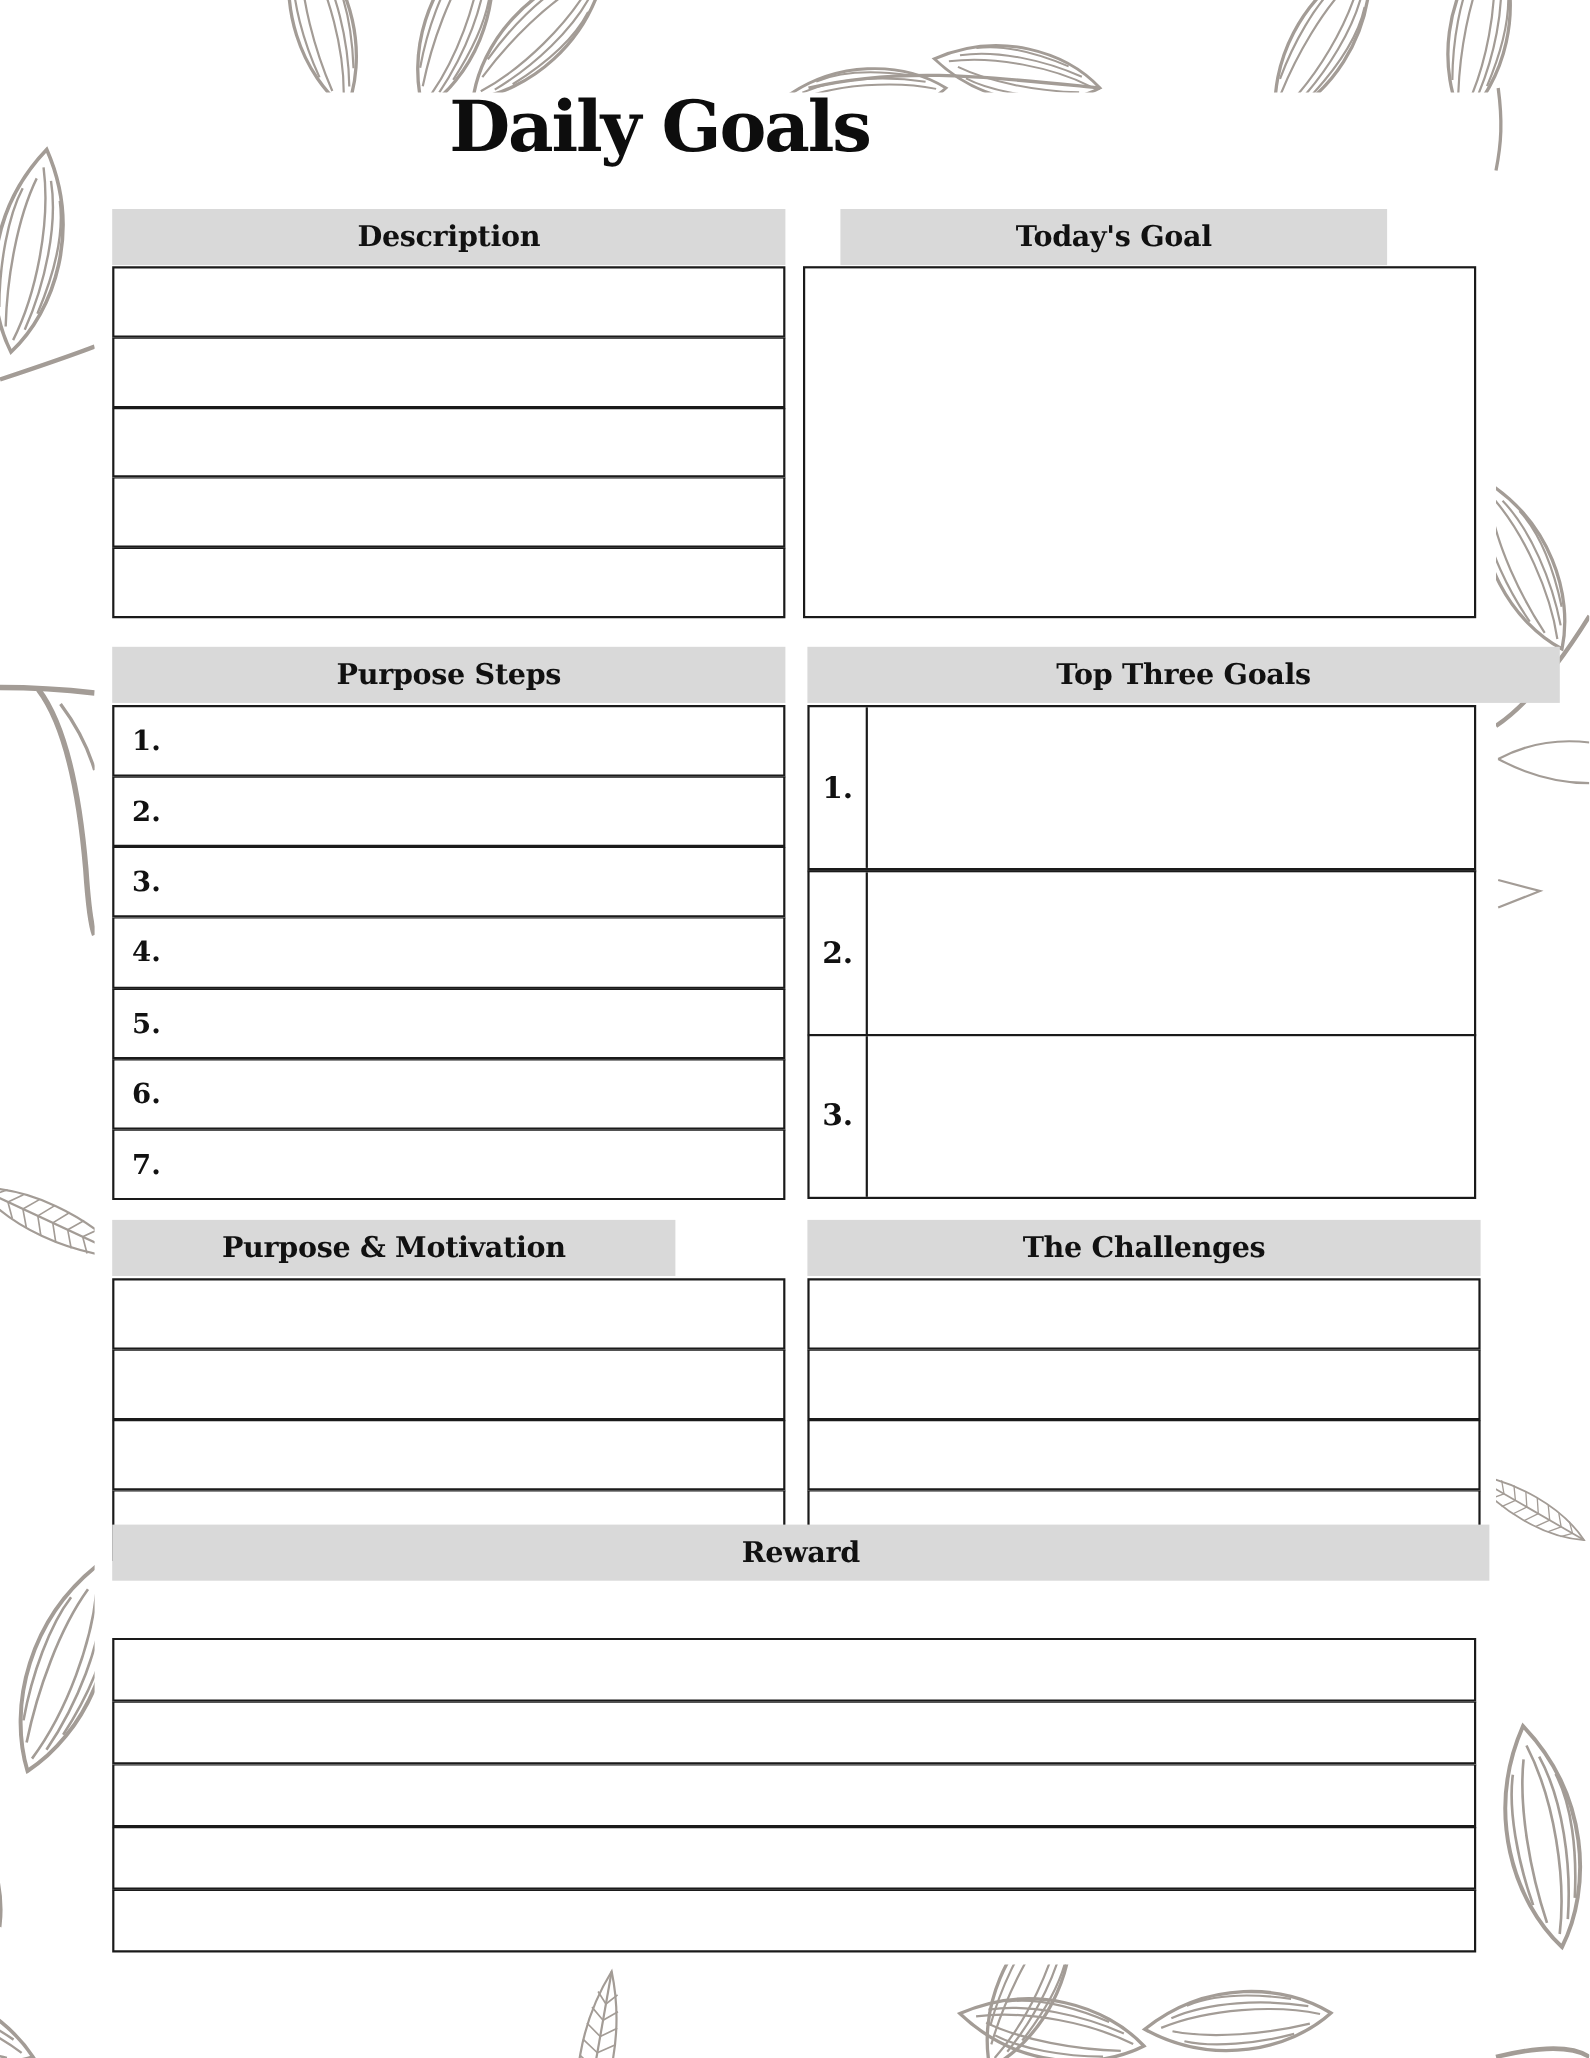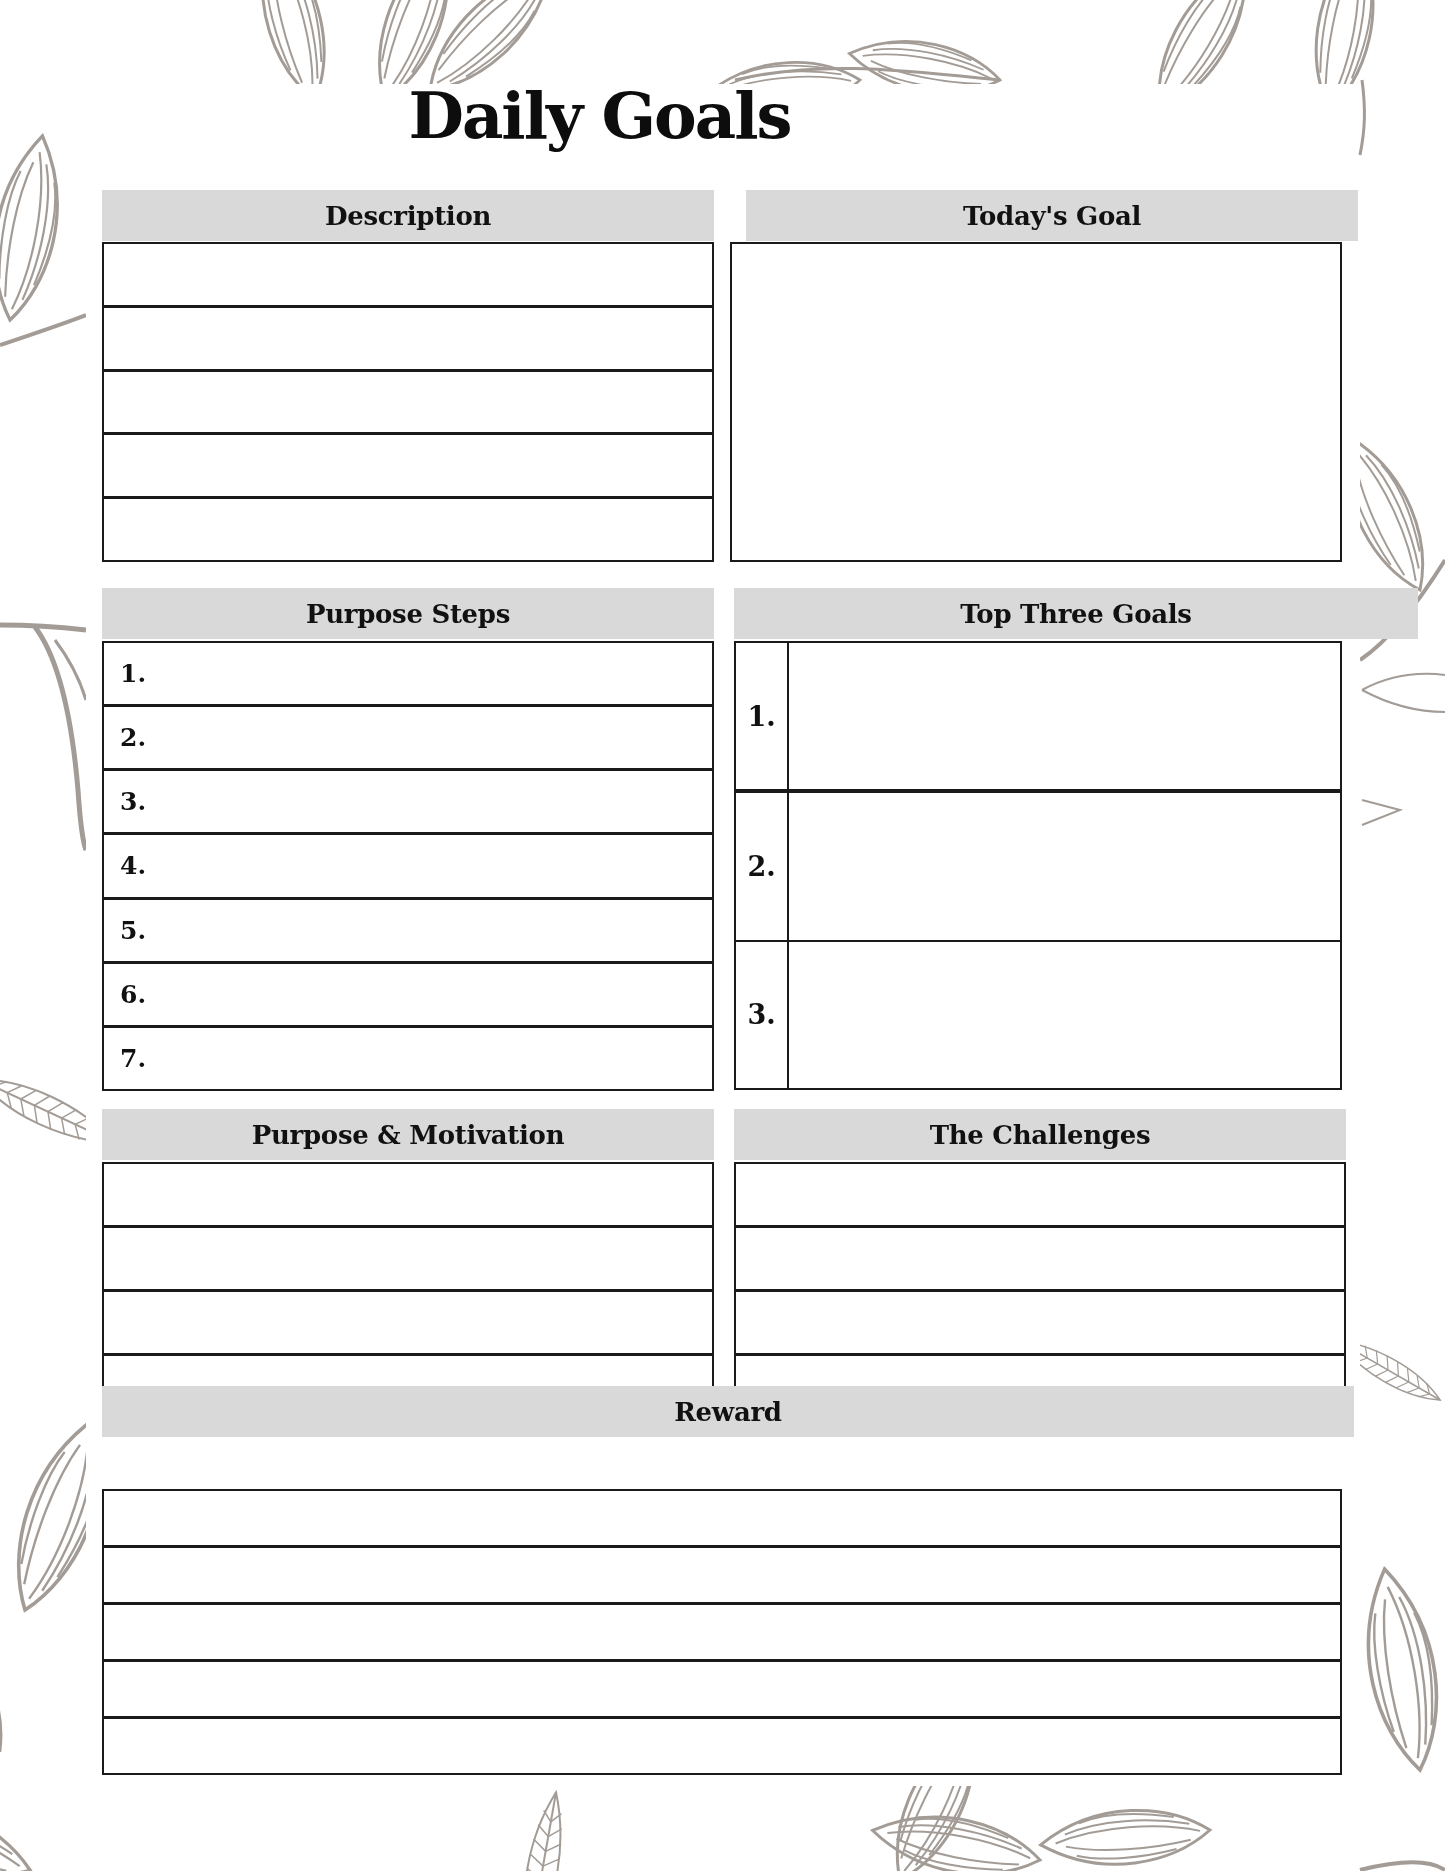--- a/index.html
+++ b/index.html
@@ -115,21 +115,21 @@
 
 <div class="hdr" style="left:102px; top:190px; width:612px;">Description</div>
 <div class="rows" style="left:102px; top:242px; width:612px; height:320px;">
   <div class="row thick"></div>
   <div class="row thick"></div>
   <div class="row thick"></div>
   <div class="row thick"></div>
   <div class="row"></div>
 </div>
 
-<div class="hdr" style="left:746px; top:190px; width:612px;">Today's Goal</div>
+<div class="hdr" style="left:764px; top:190px; width:497px;">Today's Goal</div>
 <div class="box" style="left:730px; top:242px; width:612px; height:320px;"></div>
 
 <div class="hdr" style="left:102px; top:588px; width:612px;">Purpose Steps</div>
 <div class="rows" style="left:102px; top:641px; width:612px; height:450px;">
   <div class="row thick">1.</div>
   <div class="row thick">2.</div>
   <div class="row thick">3.</div>
   <div class="row thick">4.</div>
   <div class="row thick">5.</div>
   <div class="row thick">6.</div>
@@ -145,21 +145,21 @@
   <div class="goal-row">
     <div class="goal-num">2.</div>
     <div class="goal-field"></div>
   </div>
   <div class="goal-row">
     <div class="goal-num">3.</div>
     <div class="goal-field"></div>
   </div>
 </div>
 
-<div class="hdr" style="left:102px; top:1109px; width:612px;">Purpose &amp; Motivation</div>
+<div class="hdr" style="left:102px; top:1109px; width:512px;">Purpose &amp; Motivation</div>
 <div class="rows" style="left:102px; top:1162px; width:612px; height:257px;">
   <div class="row thick"></div>
   <div class="row thick"></div>
   <div class="row thick"></div>
   <div class="row"></div>
 </div>
 
 <div class="hdr" style="left:734px; top:1109px; width:612px;">The Challenges</div>
 <div class="rows" style="left:734px; top:1162px; width:612px; height:257px;">
   <div class="row thick"></div>

